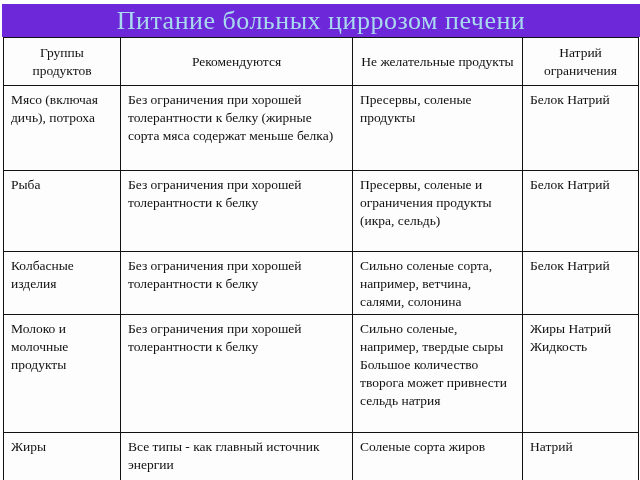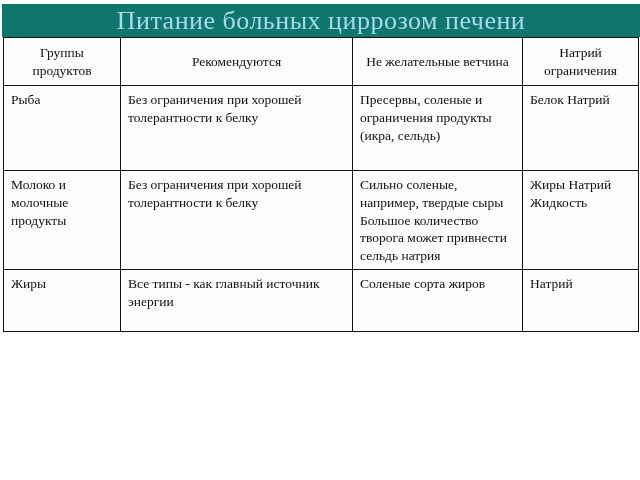--- a/index.html
+++ b/index.html
@@ -13,21 +13,21 @@
     background: #ffffff;
     font-family: "Liberation Serif", serif;
     position: relative;
   }
   .title-bar {
     position: absolute;
     left: 2px;
     top: 4px;
     right: 0;
     height: 33px;
-    background: #0f766e;
+    background: #6d28d9;
     display: flex;
     align-items: center;
     justify-content: center;
   }
   .title-bar h1 {
     margin: 0;
     font-size: 26px;
     font-weight: normal;
     color: #a9d9ef;
     letter-spacing: 0.5px;
@@ -87,29 +87,41 @@
     <colgroup>
       <col class="c0">
         <col class="c1">
         <col class="c2">
         <col class="c3">
     </colgroup>
     <thead>
         <tr>
           <th>Группы продуктов</th>
           <th>Рекомендуются</th>
-          <th>Не желательные ветчина</th>
+          <th>Не желательные продукты</th>
           <th>Натрий ограничения</th>
         </tr>
       </thead>
     <tbody>
         <tr>
+          <td>Мясо (включая дичь), потроха</td>
+          <td>Без ограничения при хорошей толерантности к белку (жирные сорта мяса содержат меньше белка)</td>
+          <td>Пресервы, соленые продукты</td>
+          <td>Белок Натрий</td>
+        </tr>
+        <tr>
           <td>Рыба</td>
           <td>Без ограничения при хорошей толерантности к белку</td>
           <td>Пресервы, соленые и ограничения продукты (икра, сельдь)</td>
+          <td>Белок Натрий</td>
+        </tr>
+        <tr>
+          <td>Колбасные изделия</td>
+          <td>Без ограничения при хорошей толерантности к белку</td>
+          <td>Сильно соленые сорта, например, ветчина, салями, солонина</td>
           <td>Белок Натрий</td>
         </tr>
         <tr>
           <td>Молоко и молочные продукты</td>
           <td>Без ограничения при хорошей толерантности к белку</td>
           <td>Сильно соленые, например, твердые сыры Большое количество творога может привнести сельдь натрия</td>
           <td>Жиры Натрий Жидкость</td>
         </tr>
         <tr>
           <td>Жиры</td>

